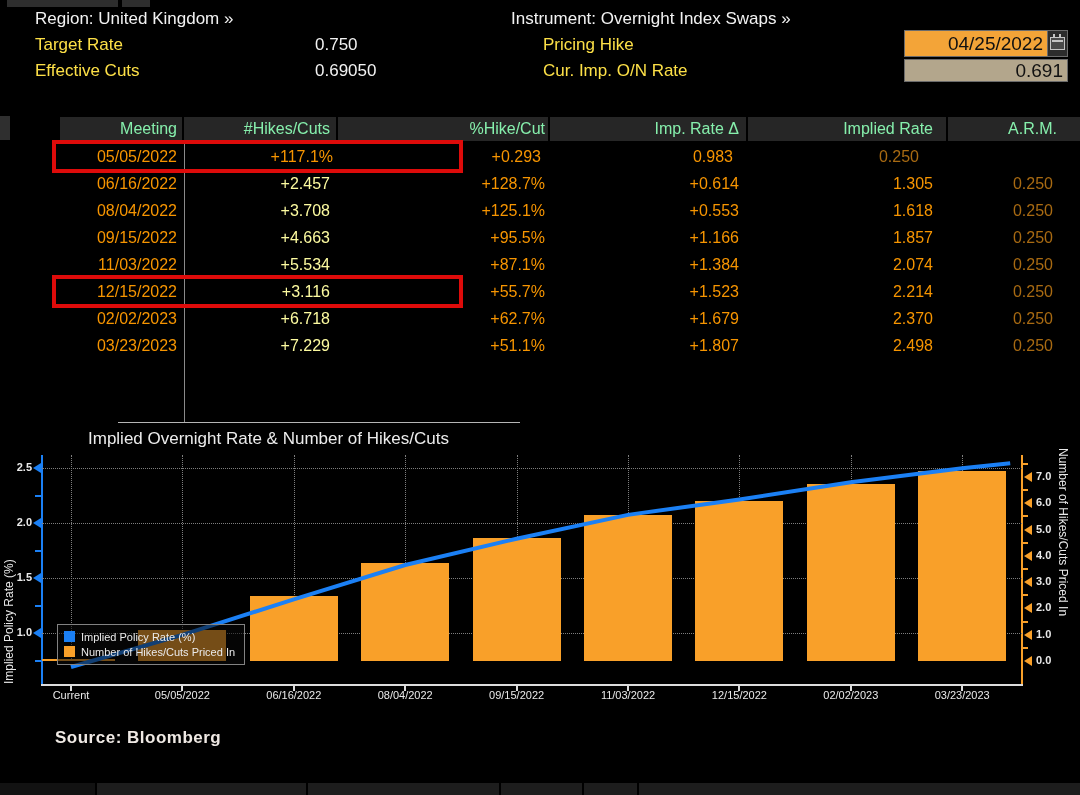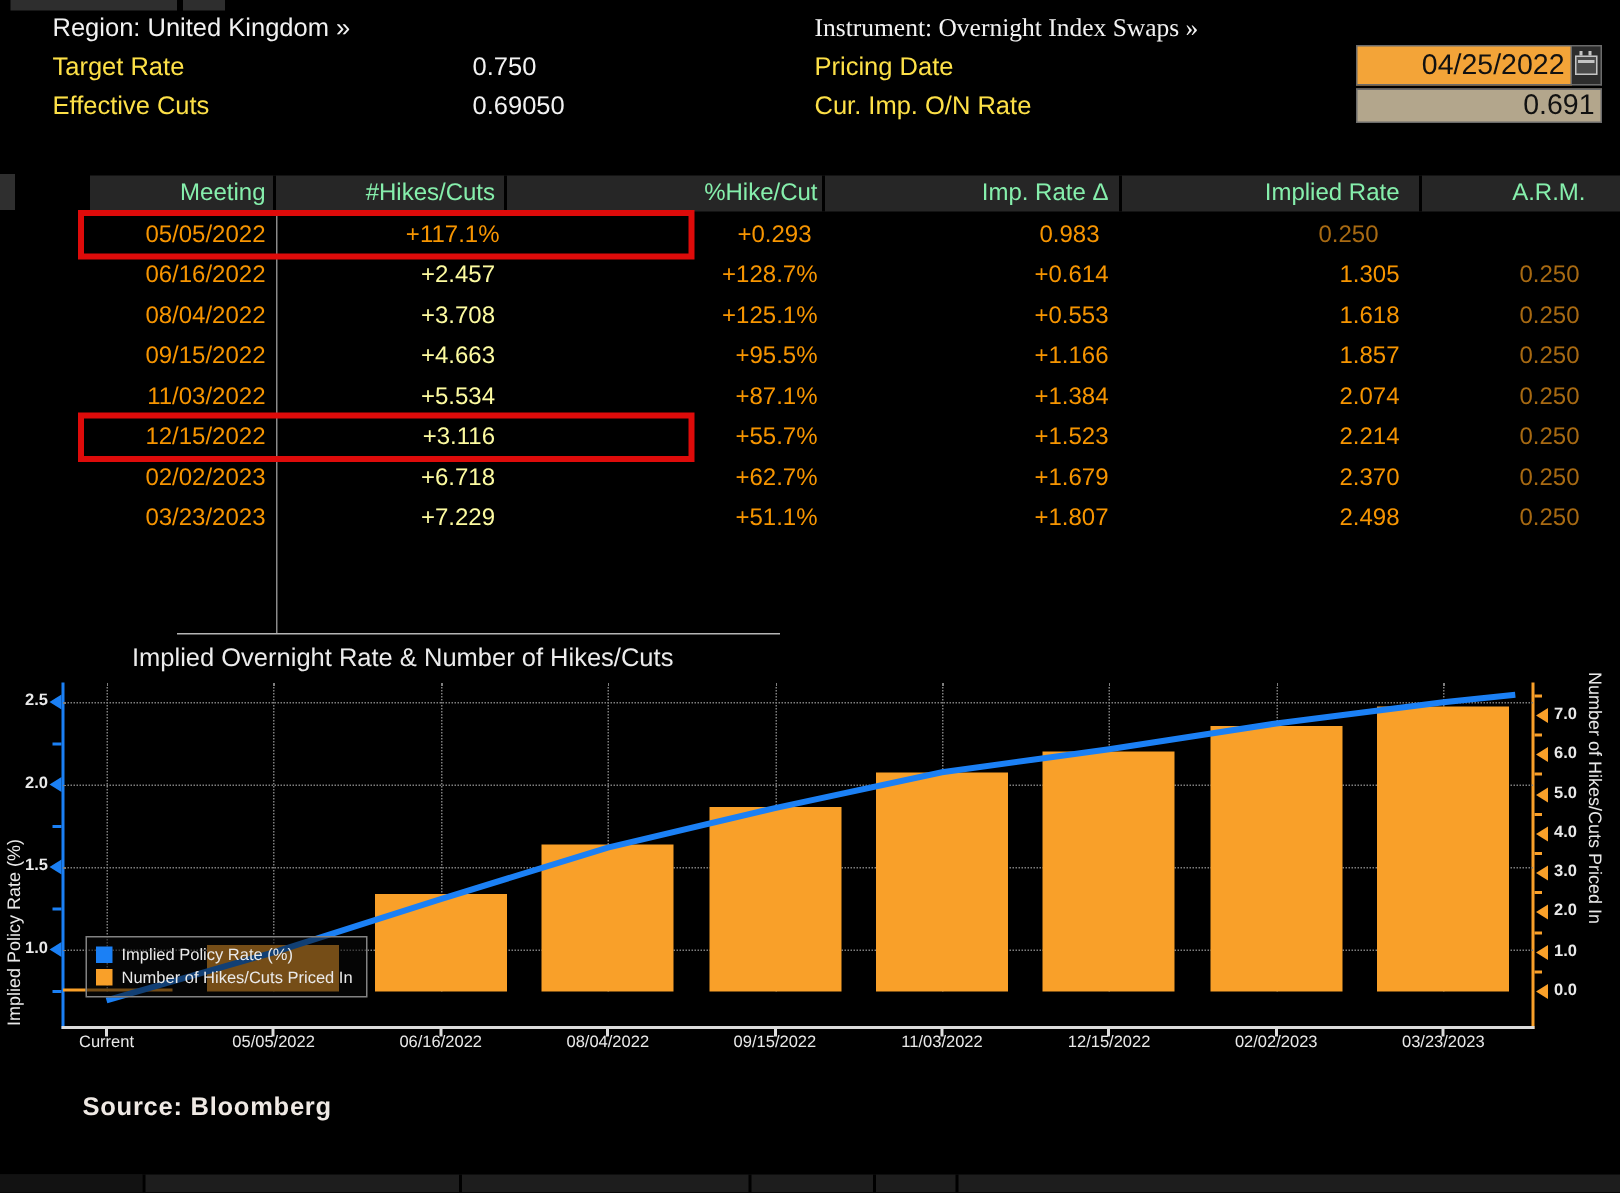--- a/index.html
+++ b/index.html
@@ -78,22 +78,22 @@
 
 <div class="abs chrome" style="left:7px;width:111px;"></div>
 <div class="abs chrome" style="left:122px;width:28px;"></div>
 
 <div class="abs hdr-link" style="left:35px;top:9px;">Region: United Kingdom »</div>
 <div class="abs hdr-label" style="left:35px;top:35px;">Target Rate</div>
 <div class="abs hdr-value" style="left:315px;top:35px;">0.750</div>
 <div class="abs hdr-label" style="left:35px;top:61px;">Effective Cuts</div>
 <div class="abs hdr-value" style="left:315px;top:61px;">0.69050</div>
 
-<div class="abs hdr-link" style="left:543px;top:9px;font-family:Liberation Serif, serif;">Instrument: Overnight Index Swaps »</div>
-<div class="abs hdr-label" style="left:543px;top:35px;">Pricing Date</div>
+<div class="abs hdr-link" style="left:511px;top:9px;">Instrument: Overnight Index Swaps »</div>
+<div class="abs hdr-label" style="left:543px;top:35px;">Pricing Hike</div>
 <input id="pricing-date-field" class="field" value="04/25/2022" style="">
 <div class="abs cal-btn">
     <span class="cal"></span>
   </div>
 <div class="abs hdr-label" style="left:543px;top:61px;">Cur. Imp. O/N Rate</div>
 <input id="cur-imp-field" class="field" value="0.691" style="">
 
 <div class="abs stub"></div>
 <div id="rate-table" class="abs">
   <div class="thead" id="table-head">

